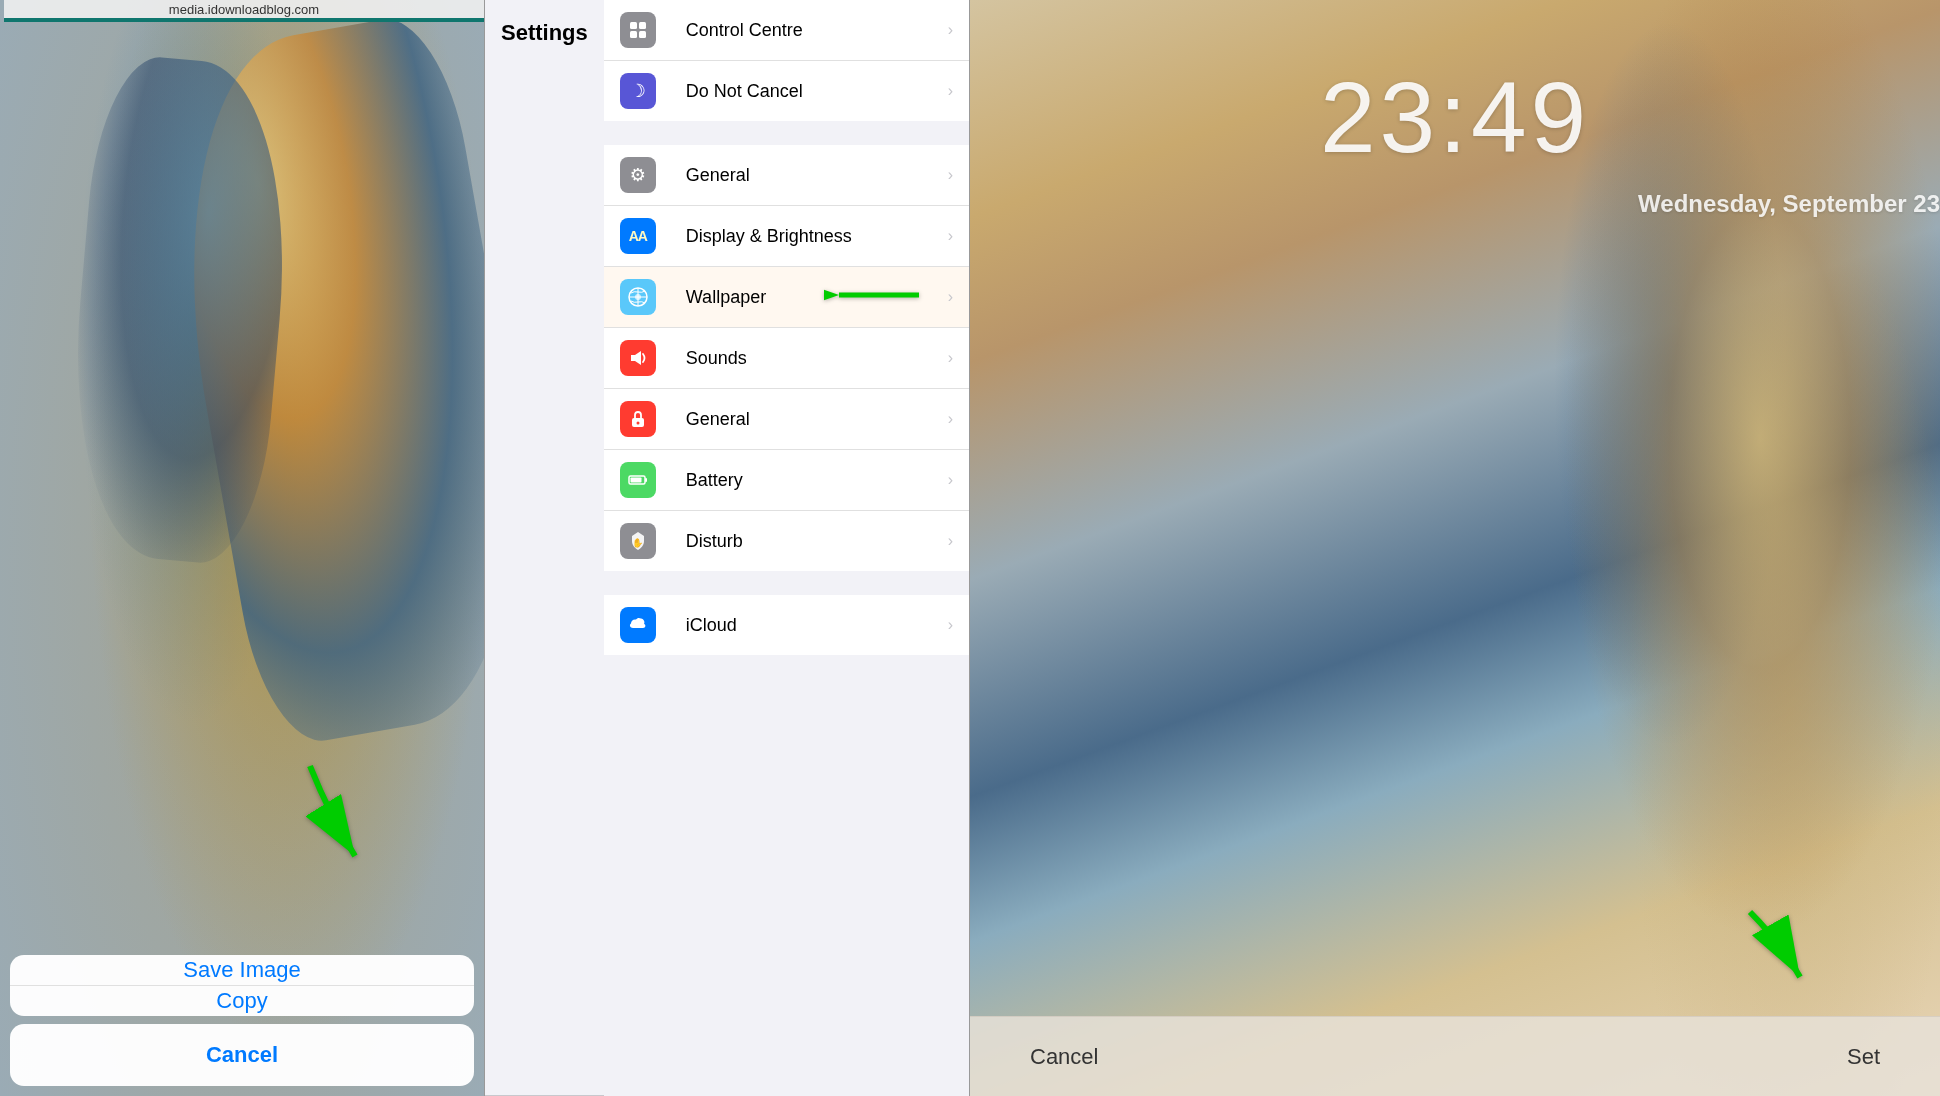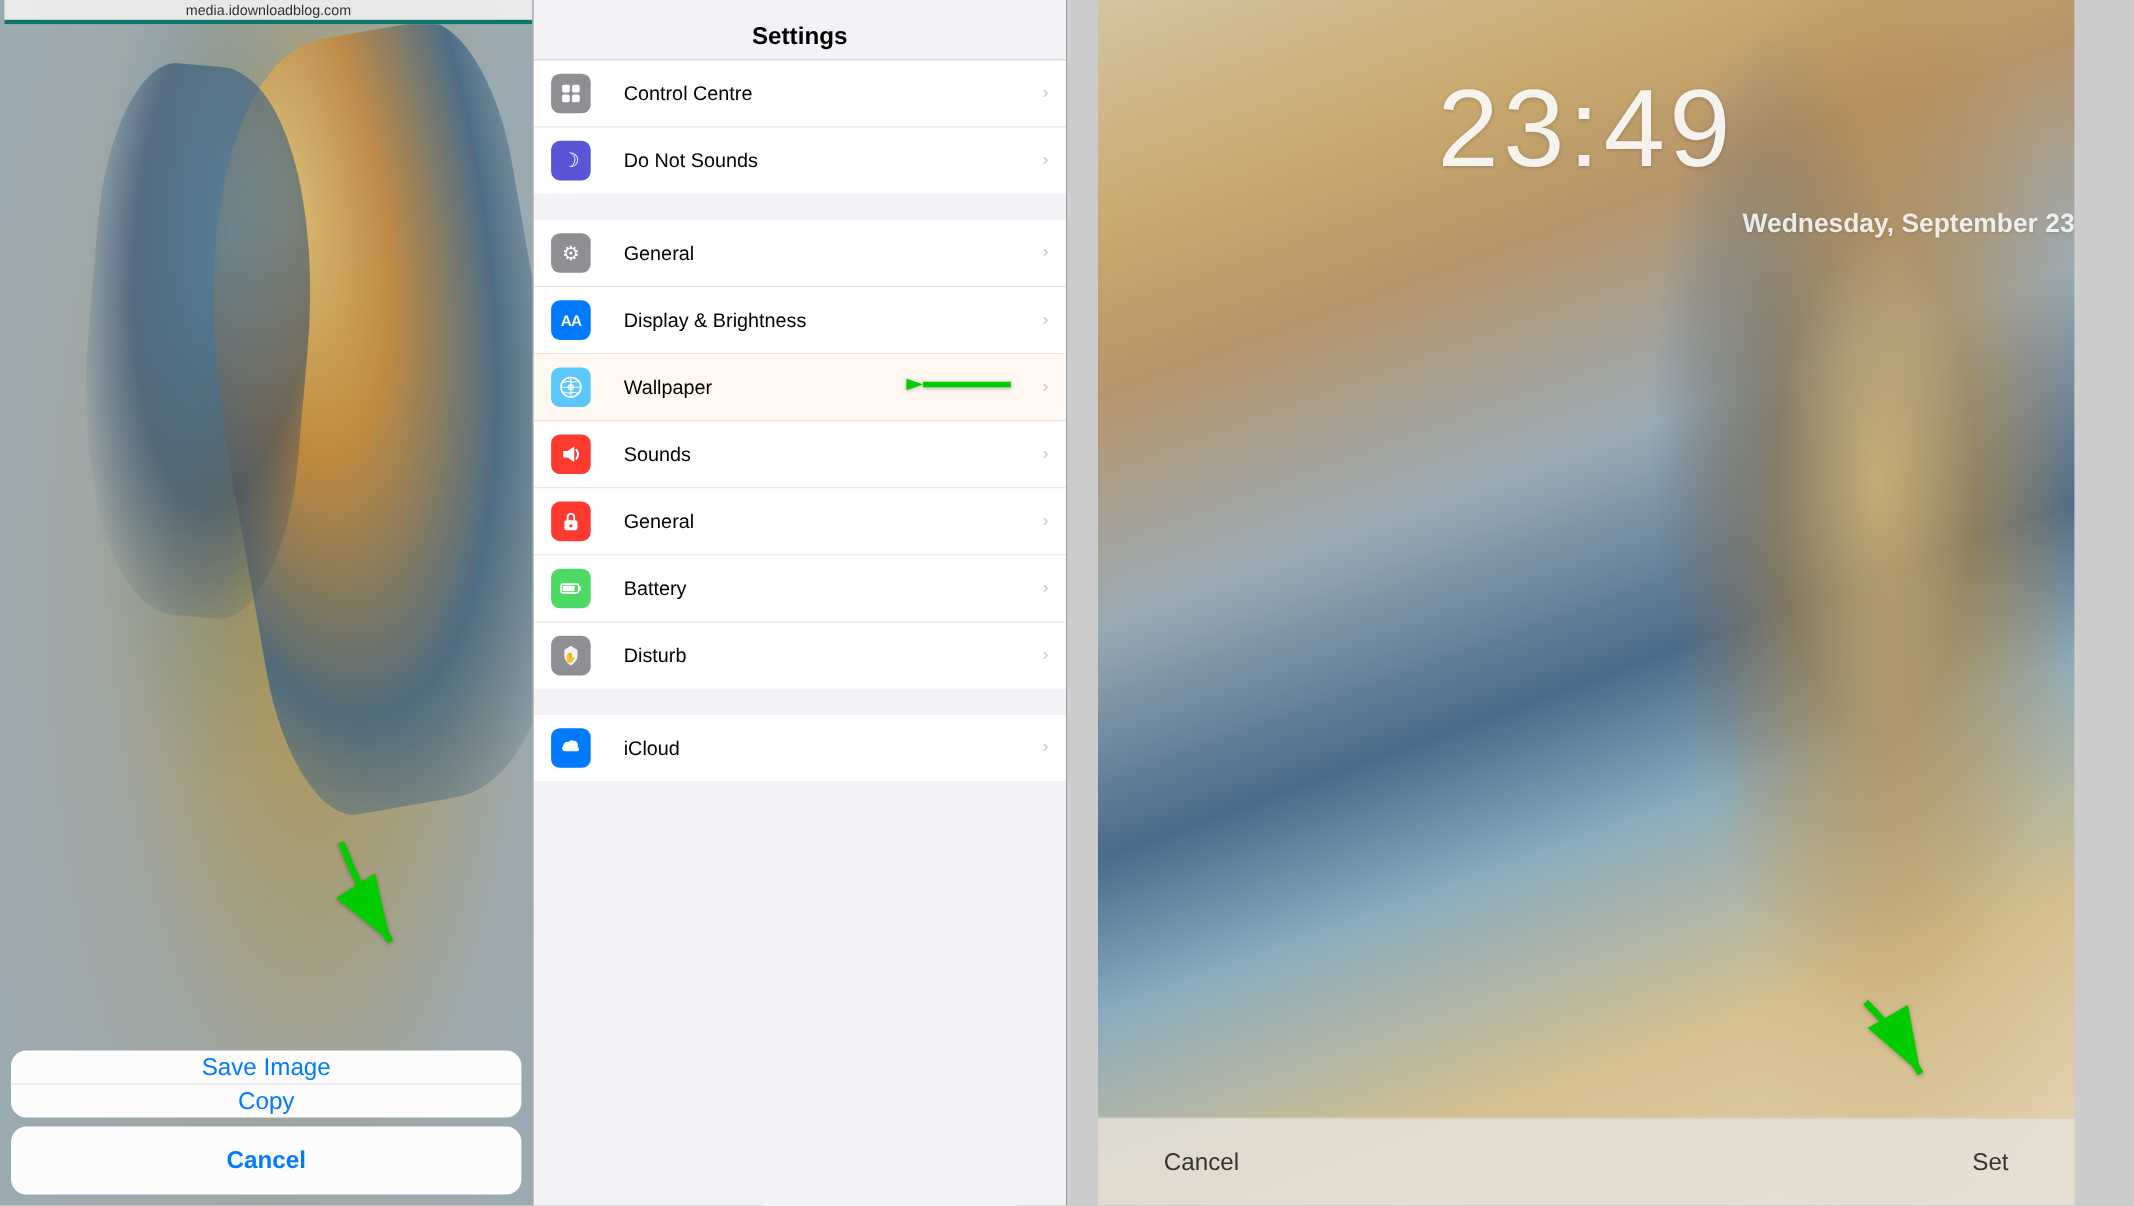--- a/index.html
+++ b/index.html
@@ -97,21 +97,21 @@
       font-size: 0;
     }
 
     
     .panel2 {
       width: 485px;
       height: 1096px;
       background: #f2f2f7;
       border-right: 1px solid #999;
       display: flex;
-      flex-direction: column;
+      flex-direction: row;
       overflow: hidden;
     }
 
     .settings-header {
       background: #f2f2f7;
       padding: 20px 16px 8px;
       text-align: center;
       border-bottom: 1px solid #c8c8cd;
     }
 
@@ -179,25 +179,24 @@
       position: relative;
     }
 
     .section-gap {
       height: 24px;
       background: #f2f2f7;
     }
 
     
     .panel3 {
-      width: 888px;
+      width: 970px;
       height: 1096px;
       position: relative;
       overflow: hidden;
-      margin-left: 28px;
     }
 
     .panel3-bg {
       position: absolute;
       top: 0; left: 0; width: 100%; height: 100%;
       background: linear-gradient(160deg,
         #d4c4a0 0%,
         #c9a96e 15%,
         #b8956a 25%,
         #9aabb5 40%,
@@ -350,21 +349,21 @@
           </svg>
         </div>
         <span class="row-label">Control Centre</span>
         <span class="row-chevron">›</span>
       </div>
 
       <div class="settings-row">
         <div class="row-icon icon-purple">
           <span style="font-size:18px; color:white;">☽</span>
         </div>
-        <span class="row-label">Do Not Sounds</span>
+        <span class="row-label">Do Not Cancel</span>
         <span class="row-chevron">›</span>
       </div>
     </div>
 
     <div class="section-gap"></div>
 
     <div class="settings-section">
 
       <div class="settings-row">
         <div class="row-icon icon-grey">

